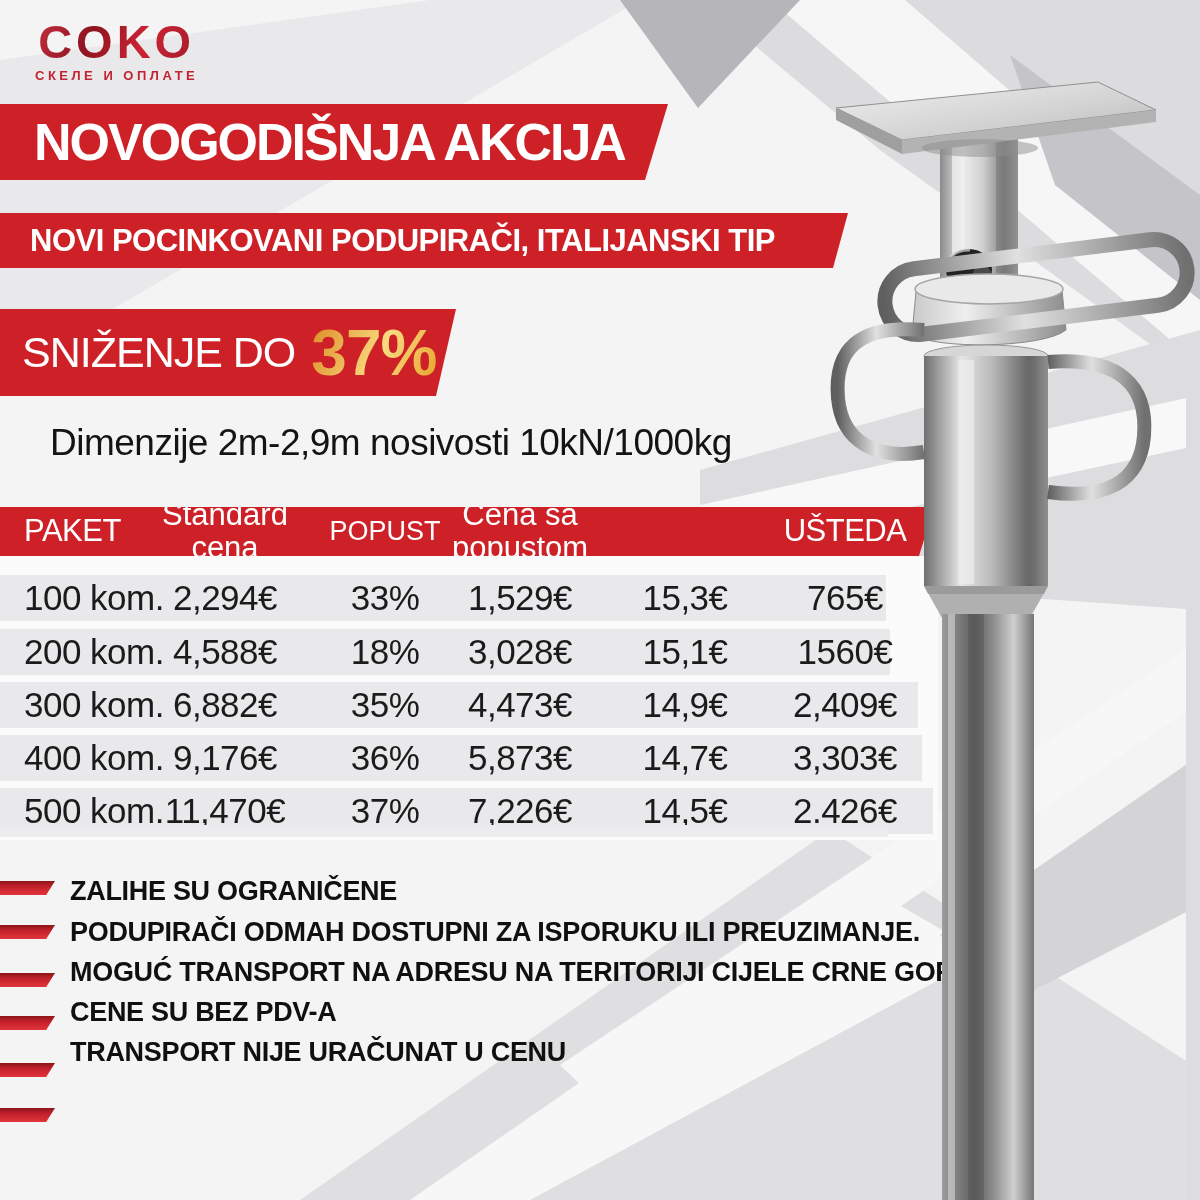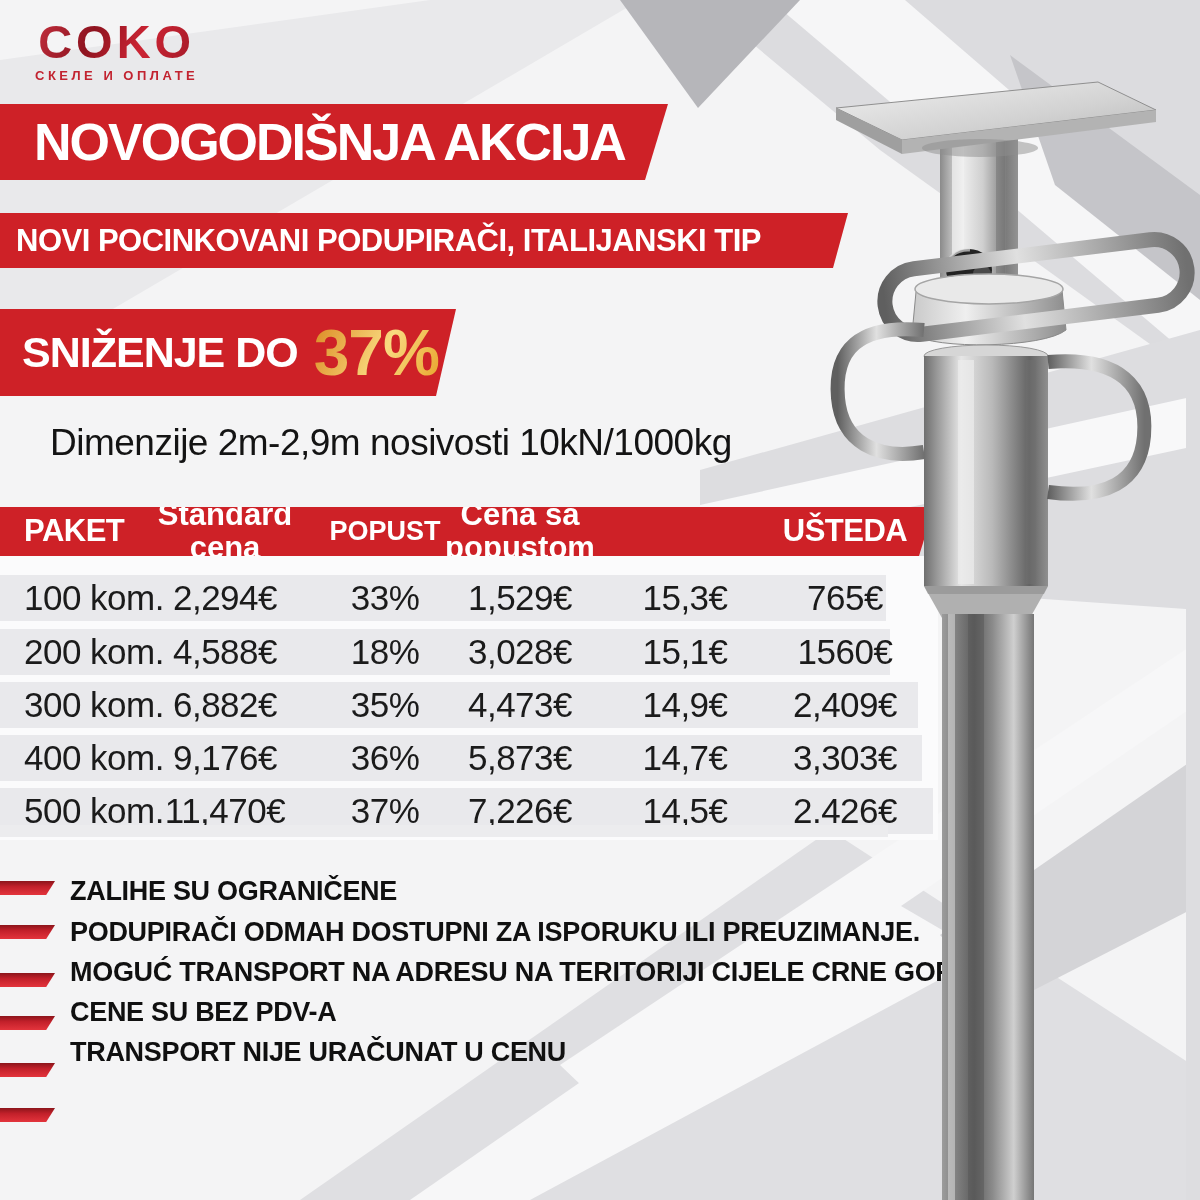--- a/index.html
+++ b/index.html
@@ -20,24 +20,24 @@
   .brand-sub{
     margin-top:3px;font-size:13px;font-weight:700;letter-spacing:3.5px;color:#c22330;
   }
   
   .banner{position:absolute;left:0;background:#ce2127;color:#ffffff;display:flex;align-items:center;z-index:2;}
   .banner-main{top:104px;width:668px;height:76px;
     clip-path:polygon(0 0,100% 0,calc(100% - 23px) 100%,0 100%);}
   .banner-main .txt{padding-left:34px;font-size:52px;font-weight:700;letter-spacing:-2px;white-space:nowrap;}
   .banner-sub{top:213px;width:848px;height:55px;
     clip-path:polygon(0 0,100% 0,calc(100% - 15px) 100%,0 100%);}
-  .banner-sub .txt{padding-left:16px;font-size:31px;font-weight:700;letter-spacing:-0.5px;white-space:nowrap;}
+  .banner-sub .txt{padding-left:30px;font-size:31px;font-weight:700;letter-spacing:-0.5px;white-space:nowrap;}
   .banner-disc{top:309px;width:456px;height:87px;
     clip-path:polygon(0 0,100% 0,calc(100% - 20px) 100%,0 100%);}
-  .banner-disc .txt{padding-left:22px;font-size:43px;font-weight:700;letter-spacing:-1px;white-space:nowrap;}
+  .banner-disc .txt{padding-left:22px;font-size:43px;font-weight:400;letter-spacing:-1px;white-space:nowrap;}
   .disc-val{
     margin-left:16px;font-size:64px;font-weight:700;letter-spacing:-1px;
     background:linear-gradient(115deg,#dd8f28 5%,#f9da80 55%,#e9a832 95%);
     -webkit-background-clip:text;background-clip:text;color:transparent;
   }
   
   .dims{position:absolute;left:50px;top:422px;z-index:2;font-size:37px;font-weight:400;
     letter-spacing:-0.5px;color:#141414;white-space:nowrap;}
   
   .tbl{position:absolute;left:0;top:0;z-index:2;}
@@ -47,21 +47,21 @@
   .tbl-row{position:absolute;left:0;height:46px;background:#e9e9ec;color:#1b1b1b;margin-top:13px;}
   .tbl-strip{position:absolute;left:0;top:825px;width:888px;height:12px;background:#ececee;}
   .cell{position:absolute;top:0;height:100%;display:flex;align-items:center;justify-content:center;
     text-align:center;}
   .c0{left:24px;width:150px;justify-content:flex-start;text-align:left;}
   .c1{left:150px;width:150px;}
   .c2{left:315px;width:140px;}
   .c3{left:450px;width:140px;}
   .c4{left:620px;width:130px;}
   .c5{left:778px;width:134px;}
-  .hcell{font-weight:700;line-height:1.05;}
+  .hcell{font-weight:400;line-height:1.05;}
   .h-lg{font-size:31px;letter-spacing:-0.5px;}
   .h-md{font-size:27px;}
   .h-sm{font-size:31px;}
   .vcell{font-size:35px;font-weight:400;letter-spacing:-0.5px;white-space:nowrap;}
   
   .note{position:absolute;left:70px;z-index:2;font-size:27px;font-weight:700;
     letter-spacing:-0.3px;color:#101010;white-space:nowrap;}
   .note-bar{position:absolute;left:0;width:55px;height:14px;z-index:2;
     background:linear-gradient(180deg,#8c151b 0%,#c2202a 40%,#e3343c 100%);
     clip-path:polygon(0 0,100% 0,84% 100%,0 100%);}

